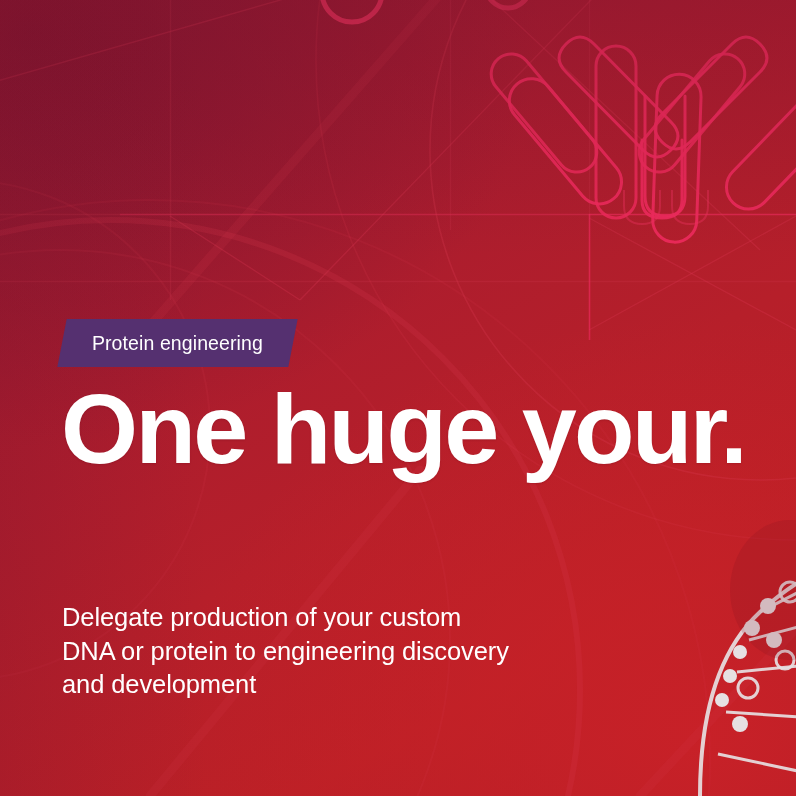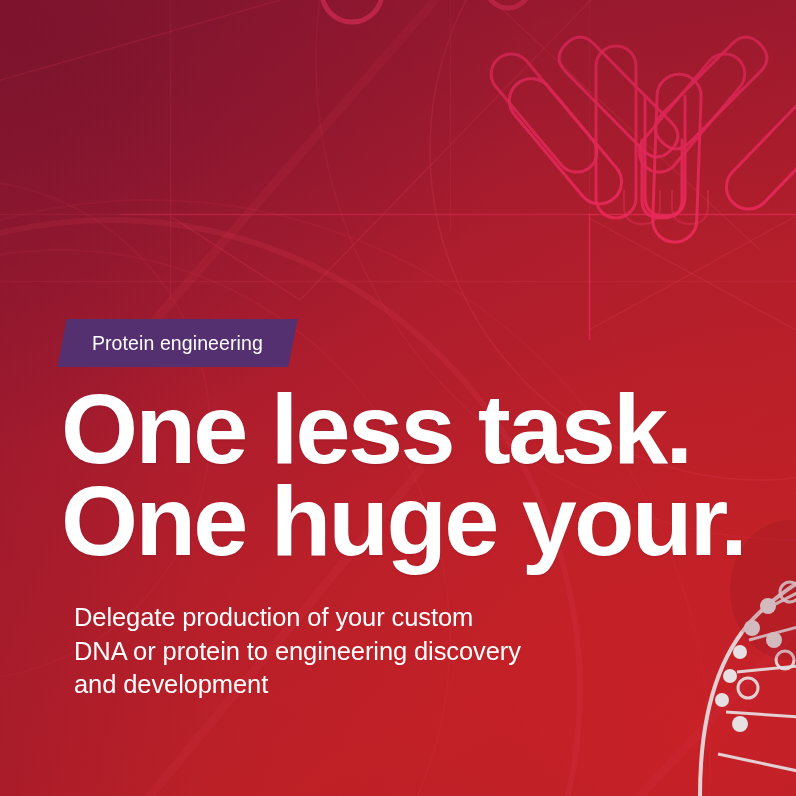--- a/index.html
+++ b/index.html
@@ -87,21 +87,21 @@
   .subhead {
     position: absolute;
     left: 62px;
     top: 601px;
     color: #ffffff;
     font-size: 25.5px;
     line-height: 33.5px;
     font-weight: 400;
     letter-spacing: -0.1px;
   }
-  .subhead .sub-line { display: block; white-space: nowrap; margin-left: 12px; }
+  .subhead .sub-line { display: block; white-space: nowrap; }
 </style>
 </head>
 <body>
 
 <div class="stage">
 
   <div class="bg-base"></div>
 
   <svg class="art" viewBox="0 0 796 796" aria-hidden="true">
     <defs>
@@ -244,21 +244,20 @@
 
   <div class="bg-vign"></div>
 
   <div class="content">
 
     <div class="tag">
       <span class="tag-label">Protein engineering</span>
     </div>
 
     <div class="headline">
-      <span class="hl-line">One less task.</span>
       <span class="hl-line">One huge your.</span>
     </div>
 
     <div class="subhead">
       <span class="sub-line">Delegate production of your custom</span>
       <span class="sub-line">DNA or protein to engineering discovery</span>
       <span class="sub-line">and development</span>
     </div>
 
   </div>

